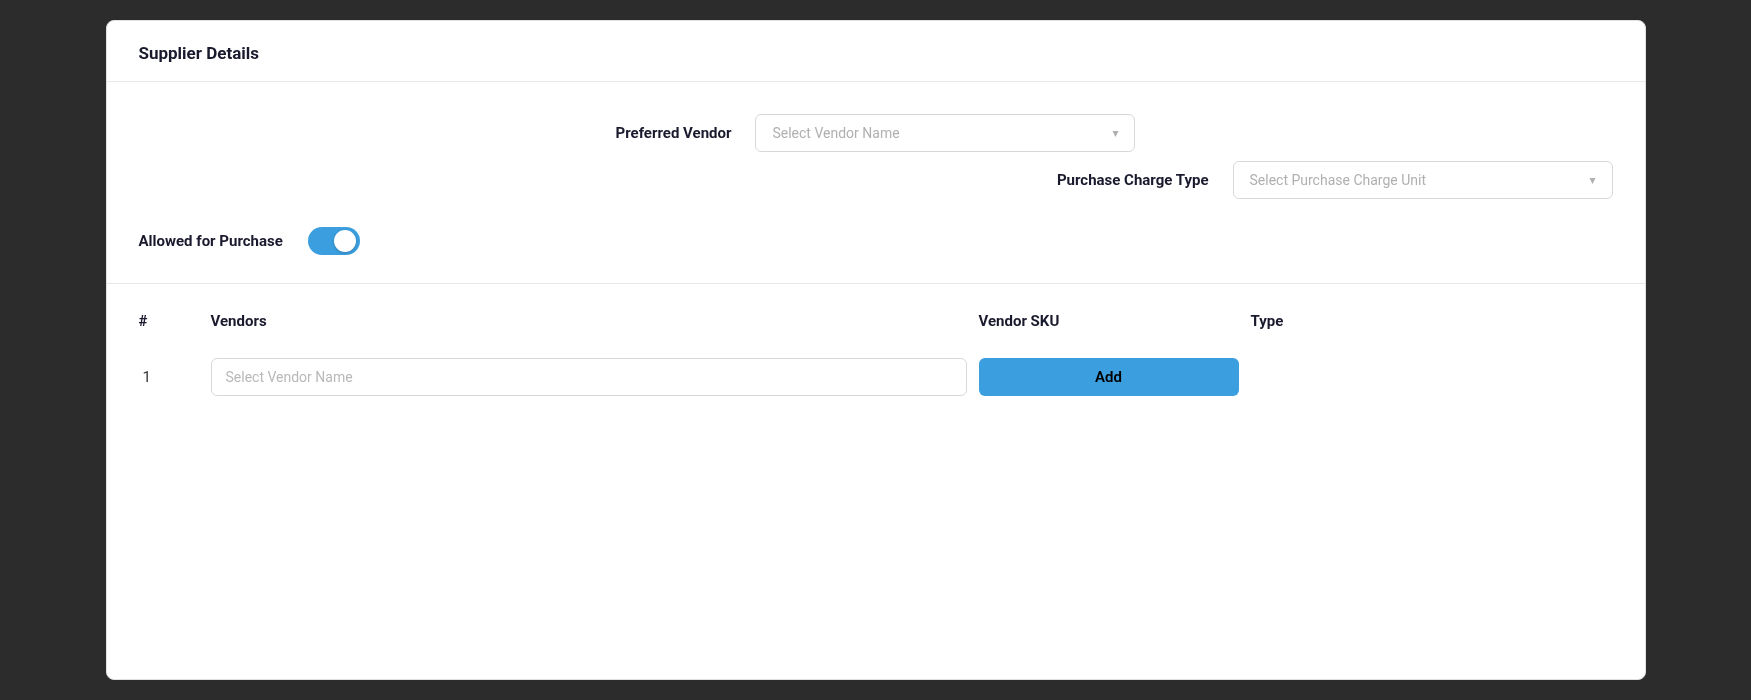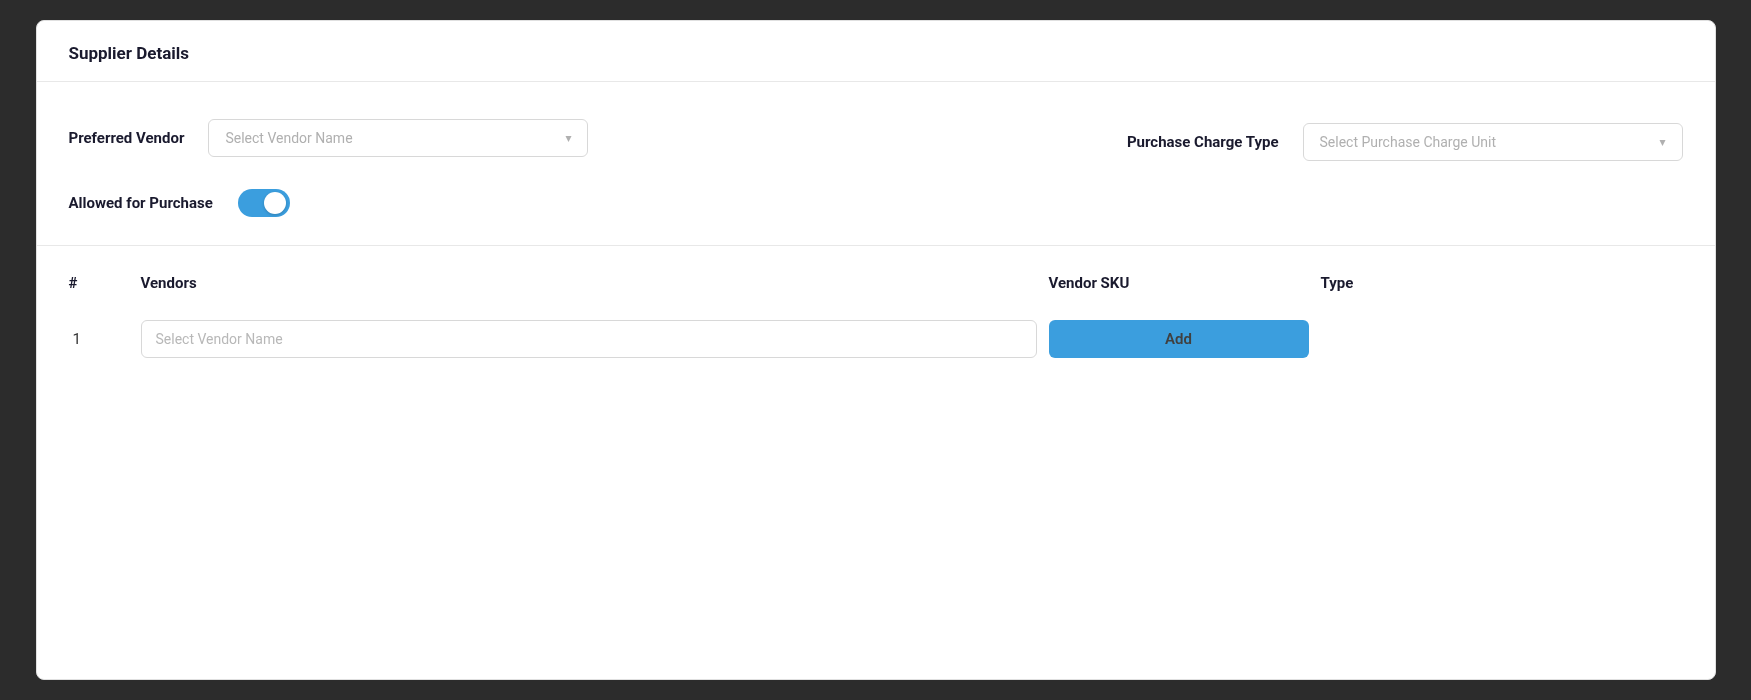--- a/index.html
+++ b/index.html
@@ -14,21 +14,21 @@
       display: flex;
       align-items: center;
       justify-content: center;
       min-height: 100vh;
       padding: 20px;
     }
 
     .card {
       background: #ffffff;
       border-radius: 8px;
-      width: 1680px;
+      width: 1540px;
       min-height: 660px;
       border: 1px solid #e0e0e0;
       overflow: hidden;
     }
 
     .section-header {
       padding: 22px 32px 18px 32px;
       border-bottom: 1px solid #e8e8e8;
     }
 
@@ -162,21 +162,21 @@
       width: 100%;
       outline: none;
     }
 
     .text-input::placeholder {
       color: #b8b8b8;
     }
 
     .add-btn {
       background: #3b9ede;
-      color: #404040;
+      color: #000000;
       border: none;
       border-radius: 6px;
       padding: 10px 28px;
       font-size: 15px;
       font-weight: 600;
       cursor: pointer;
       white-space: nowrap;
     }
 
     .preferred-vendor-field {
@@ -190,20 +190,21 @@
       align-items: center;
       gap: 24px;
       margin-left: auto;
       margin-top: 9px;
     }
 
     .top-row {
       display: flex;
       align-items: center;
       width: 100%;
+      flex-direction: column;
     }
   </style>
 </head>
 <body>
 
 <div class="card">
 
   <div class="section-header">
     <span class="section-title">Supplier Details</span>
   </div>

